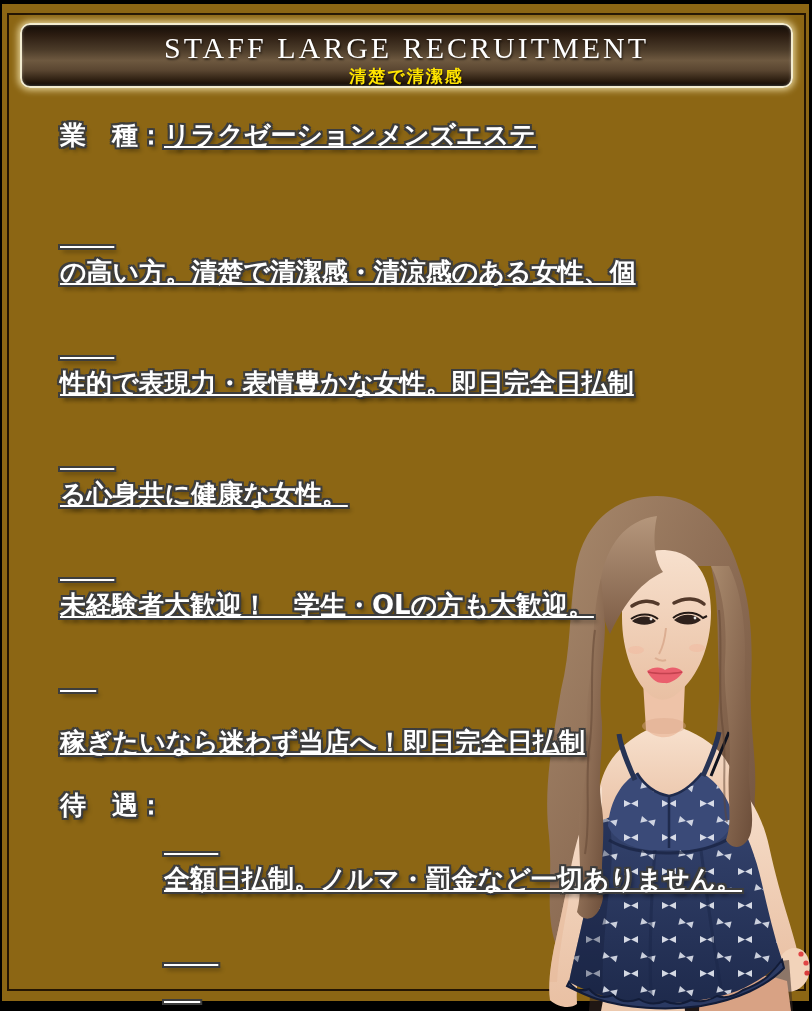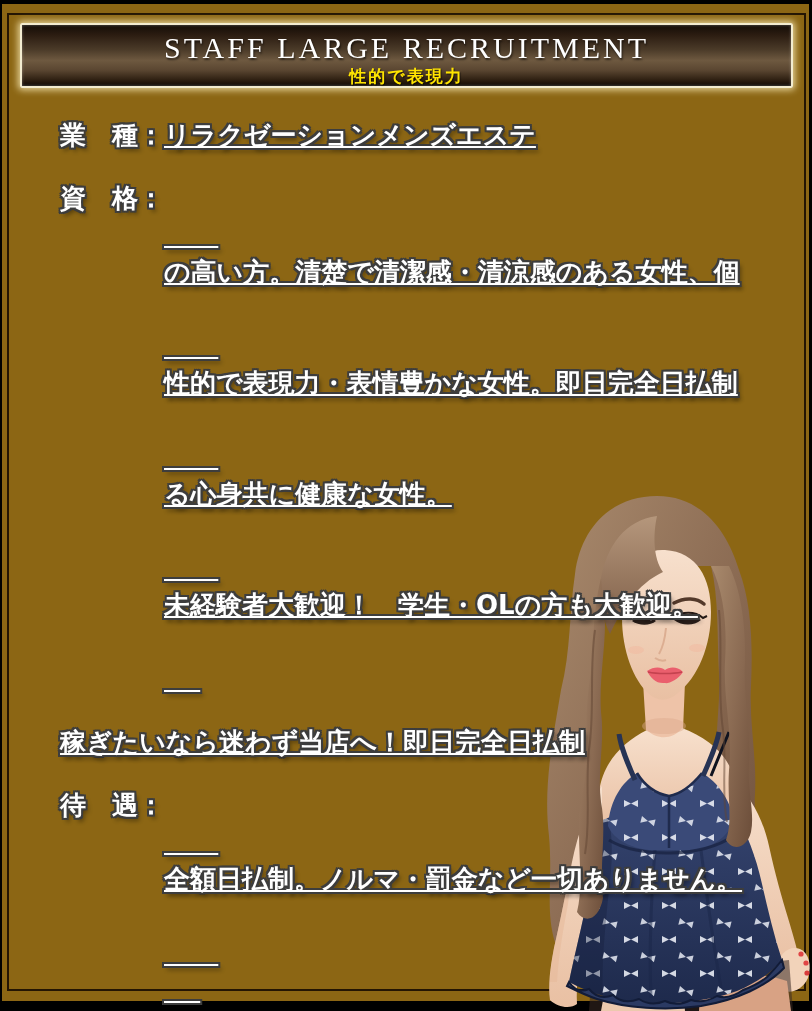--- a/index.html
+++ b/index.html
@@ -12,21 +12,21 @@
     position:absolute;left:2px;top:4px;right:3px;bottom:10px;
     background:#8c6614;
   }
   .frame{
     position:absolute;left:7px;top:13px;right:6px;bottom:20px;
     border:2px solid #241503;z-index:1;pointer-events:none;
   }
   
   .banner{
     position:absolute;left:20px;right:19px;top:23px;height:61px;z-index:3;
-    border:2px solid #f3ecd0;border-radius:2px;text-align:center;
+    border:2px solid #f3ecd0;border-radius:10px;text-align:center;
     background:linear-gradient(180deg,#140d07 0%,#2b1c11 16%,#4a3a28 40%,
                #6e5940 58%,#5a4631 74%,#291b0e 92%,#0e0904 100%);
     box-shadow:0 0 7px 2px rgba(255,243,190,.8), inset 0 0 3px rgba(255,255,255,.35);
   }
   .banner-title{
     font-family:"Liberation Serif","DejaVu Serif",serif;
     color:#fff;font-size:30px;line-height:34px;letter-spacing:3px;
     margin-top:6px;text-shadow:1px 2px 2px rgba(0,0,0,.6);
   }
   .banner-sub{
@@ -51,32 +51,31 @@
   .figure{position:absolute;left:505px;top:490px;width:307px;height:521px;z-index:2;}
 </style>
 </head>
 <body>
 
 <div class="page"></div>
 <div class="frame"></div>
 
 <div class="banner">
   <div class="banner-title">STAFF LARGE RECRUITMENT</div>
-  <div class="banner-sub">性的で表現力</div>
+  <div class="banner-sub">清楚で清潔感</div>
 </div>
 
 <div class="content">
 
   <div class="row">
     <span class="lbl">業　種：</span>
     <span class="txt"><span class="line">リラクゼーションメンズエステ</span></span>
   </div>
 
   <div class="row">
-    <span class="lbl">資　格：</span>
     <span class="txt">
       <span class="line">の高い方。清楚で清潔感・清涼感のある女性、個</span>
       <span class="line">性的で表現力・表情豊かな女性。即日完全日払制</span>
       <span class="line">る心身共に健康な女性。</span>
       <span class="line">未経験者大歓迎！　学生・OLの方も大歓迎。</span>
     </span>
   </div>
 
   <div class="row">
     <span class="txt"><span class="line">稼ぎたいなら迷わず当店へ！即日完全日払制</span></span>

